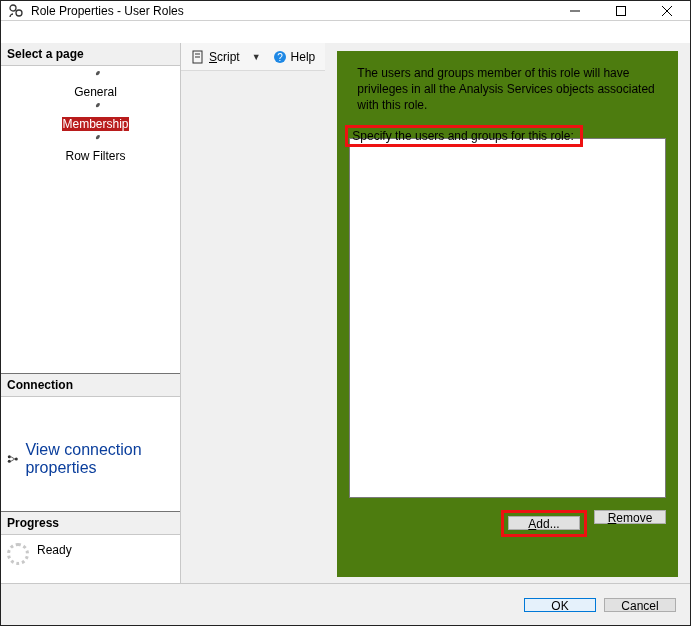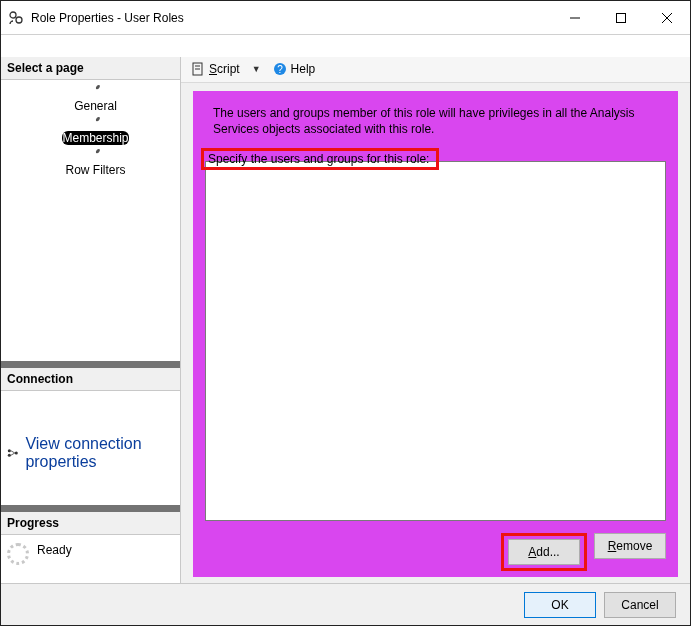--- a/index.html
+++ b/index.html
@@ -4,89 +4,89 @@
 <style>
   * { box-sizing: border-box; }
   html, body { margin: 0; padding: 0; font-family: "Segoe UI", Tahoma, sans-serif; font-size: 12px; color: #000; }
   .window {
     width: 691px; height: 626px;
     border: 1px solid #222; background: #fff; display: flex; flex-direction: column;
     position: relative;
   }
   
   .titlebar {
-    height: 34px; display: flex; align-items: center; border-bottom: 1px solid #d0d0d0;
+    height: 20px; display: flex; align-items: center; border-bottom: 1px solid #d0d0d0;
     background: #fff;
   }
   .titlebar .title-icon { width: 18px; height:18px; margin: 0 6px; display:flex; align-items:center; justify-content:center;}
   .titlebar .title-text { flex: 0 0 auto; font-size: 12px; }
   .titlebar .spacer { flex: 1; }
   .titlebar .win-btn { width: 46px; height: 30px; display:flex; align-items:center; justify-content:center; }
   .titlebar .win-btn svg { stroke:#000; }
   
   .body {
     flex: 1; display: flex; min-height: 0; margin-top: 22px;
   }
   
   .sidebar {
     width: 180px; background: #f0f0f0; border-right: 1px solid #c8c8c8;
     display: flex; flex-direction: column;
   }
   .panel-header {
     font-weight: bold; padding: 4px 6px; border-bottom: 1px solid #c8c8c8;
-    border-top: 7px solid #737373; background: #f0f0f0;
+    border-top: 1px solid #737373; background: #f0f0f0;
   }
   .panel-header:first-child { border-top: none; }
   .page-list { background:#fff; padding: 2px 0 4px 0; }
   .page-item { display:flex; align-items:center; gap:4px; padding: 1px 4px 1px 14px; flex-direction: column; }
   .page-item .wrench { width:12px; height:12px; }
-  .page-item span.sel { background:#000000; color:#fff; padding: 0 0; border-radius: 6px; }
+  .page-item span.sel { background:#b91c1c; color:#fff; padding: 0 0; }
   .conn-body { background:#fff; padding: 6px 6px 10px 6px; flex: 0 0 auto; }
   .conn-link-row { display:flex; align-items:center; gap:6px; padding: 4px 6px; background:#fff;}
   .conn-link-row a { color:#0a3e9c; cursor:pointer; font-size:16px;}
   .sidebar-fill { flex:1; background:#fff; }
   .progress-body { background:#fff; padding: 8px 6px 18px 6px; display:flex; align-items:flex-start; gap:8px;}
   .spinner {
     width: 22px; height:22px; border-radius:50%;
     border: 3px dotted #c8c8c8;
   }
   
   .main {
-    flex:1; display:flex; flex-direction:column; background:#f0f0f0;
+    flex:1; display:flex; flex-direction:row; background:#f0f0f0;
   }
   .toolbar {
     height: 28px; background:#f6f6f6; display:flex; align-items:center; gap:4px;
     padding: 0 6px; border-bottom: 1px solid #dadada;
   }
   .toolbar .tb-item { display:flex; align-items:center; gap:4px; padding: 2px 4px;}
   .toolbar .dropdown-arrow { font-size:9px; color:#333; padding:0 4px;}
   .content-pane {
-    flex:1; margin: 8px 12px 6px 12px; background:#d946ef;
-    display:flex; flex-direction:column;justify-content:space-between;
+    flex:1; margin: 8px 12px 6px 12px; background:#4d7c0f;
+    display:flex; flex-direction:column;
   }
   .desc { padding: 14px 20px 10px 20px; line-height:1.35; }
   .group {
     position: relative; margin: 14px 12px 6px 12px;
   }
   .group-label {
     position:absolute; top:-9px; left:0; padding: 0 3px;
     font-size:12px;
   }
   .group-highlight-label {
     position:absolute; top:-13px; left:-4px;
     border:3px solid #e11; padding: 1px 2px 6px 2px;
     width: 238px; height: 22px; pointer-events:none;
   }
   .listbox {
     border:1px solid #7a7a7a; background:#fff; height: 360px; width:100%;
   }
   .btn-row { display:flex; justify-content:flex-end; gap:8px; padding: 6px 12px 6px 12px;}
   .btn-row .hl { border:3px solid #e11; padding:3px 4px; margin-right:-1px;}
   button.std {
-    min-width: 72px; height: 26px; background:#e1e1e1; border:1px solid #adadad;
+    min-width: 72px; height: 14px; background:#e1e1e1; border:1px solid #adadad;
     font-family:inherit; font-size:12px; padding: 0 10px; cursor:pointer;
   }
   button.primary { border:1px solid #0078d7; background:#e5f1fb;}
   
   .footer {
     height: 42px; border-top: 1px solid #c8c8c8; background:#f0f0f0;
     display:flex; align-items:center; justify-content:flex-end; gap:8px; padding: 0 14px;
   }
   .u { text-decoration: underline; }
 </style>

